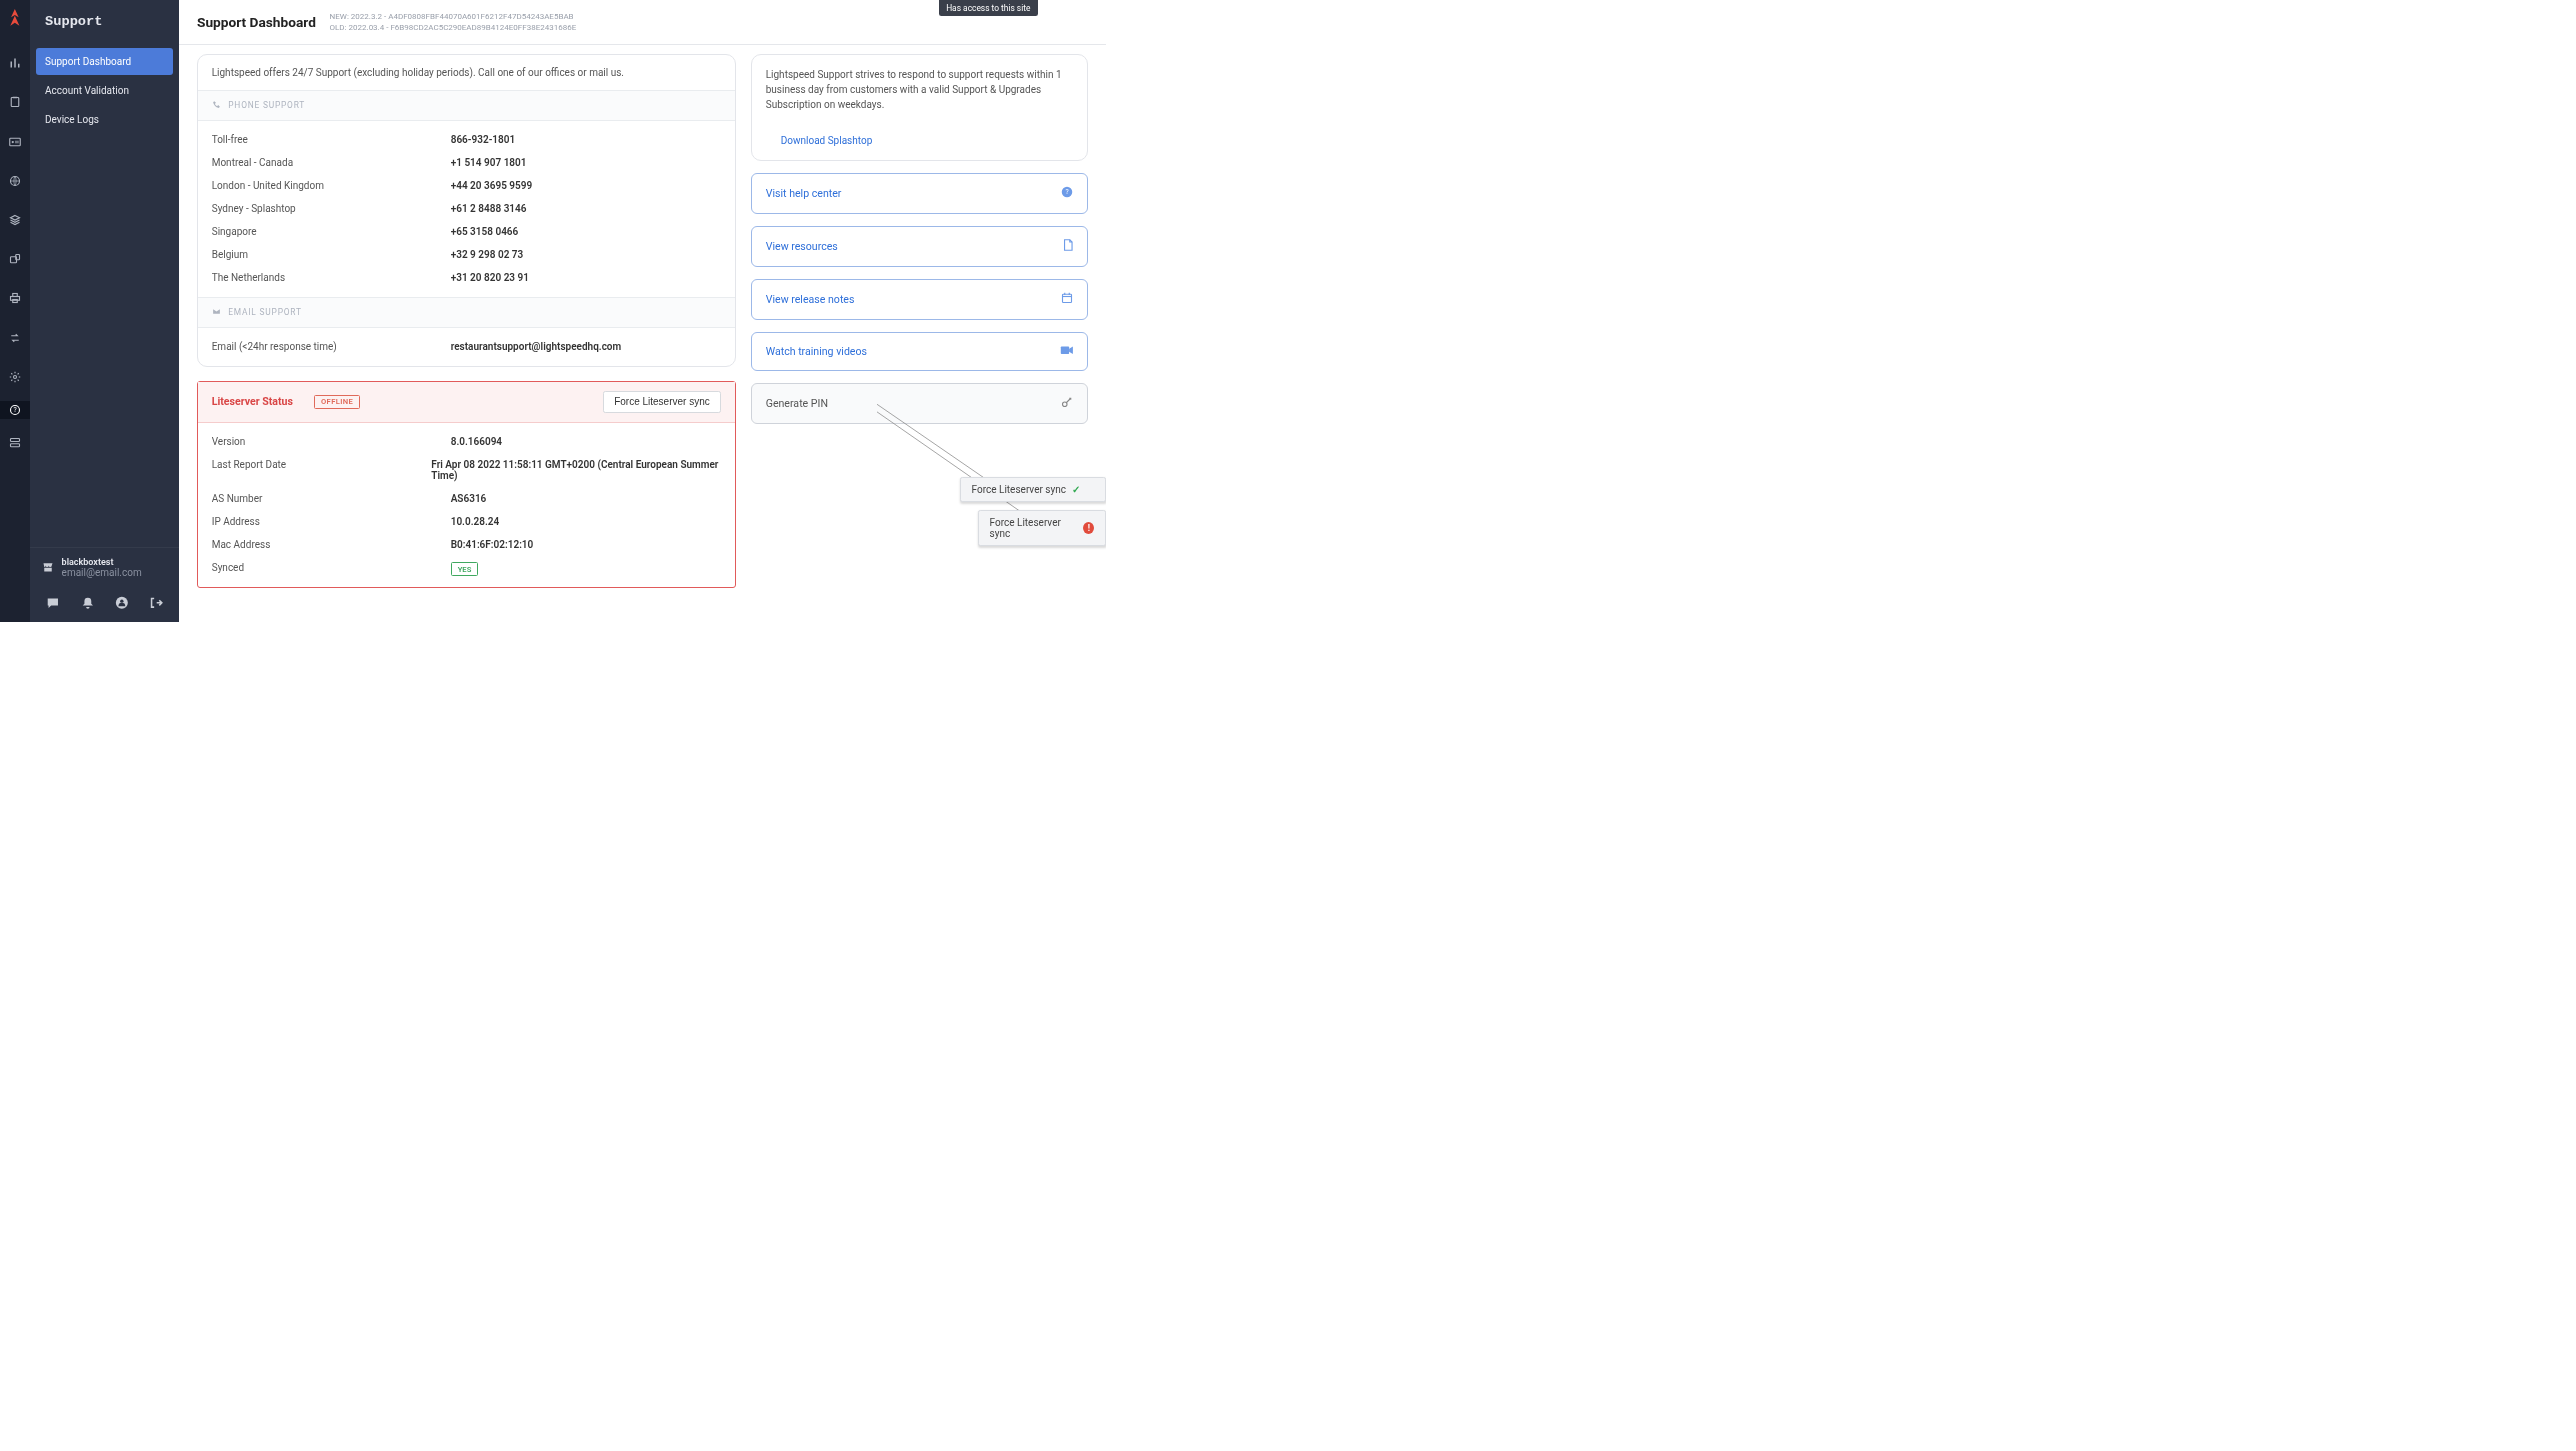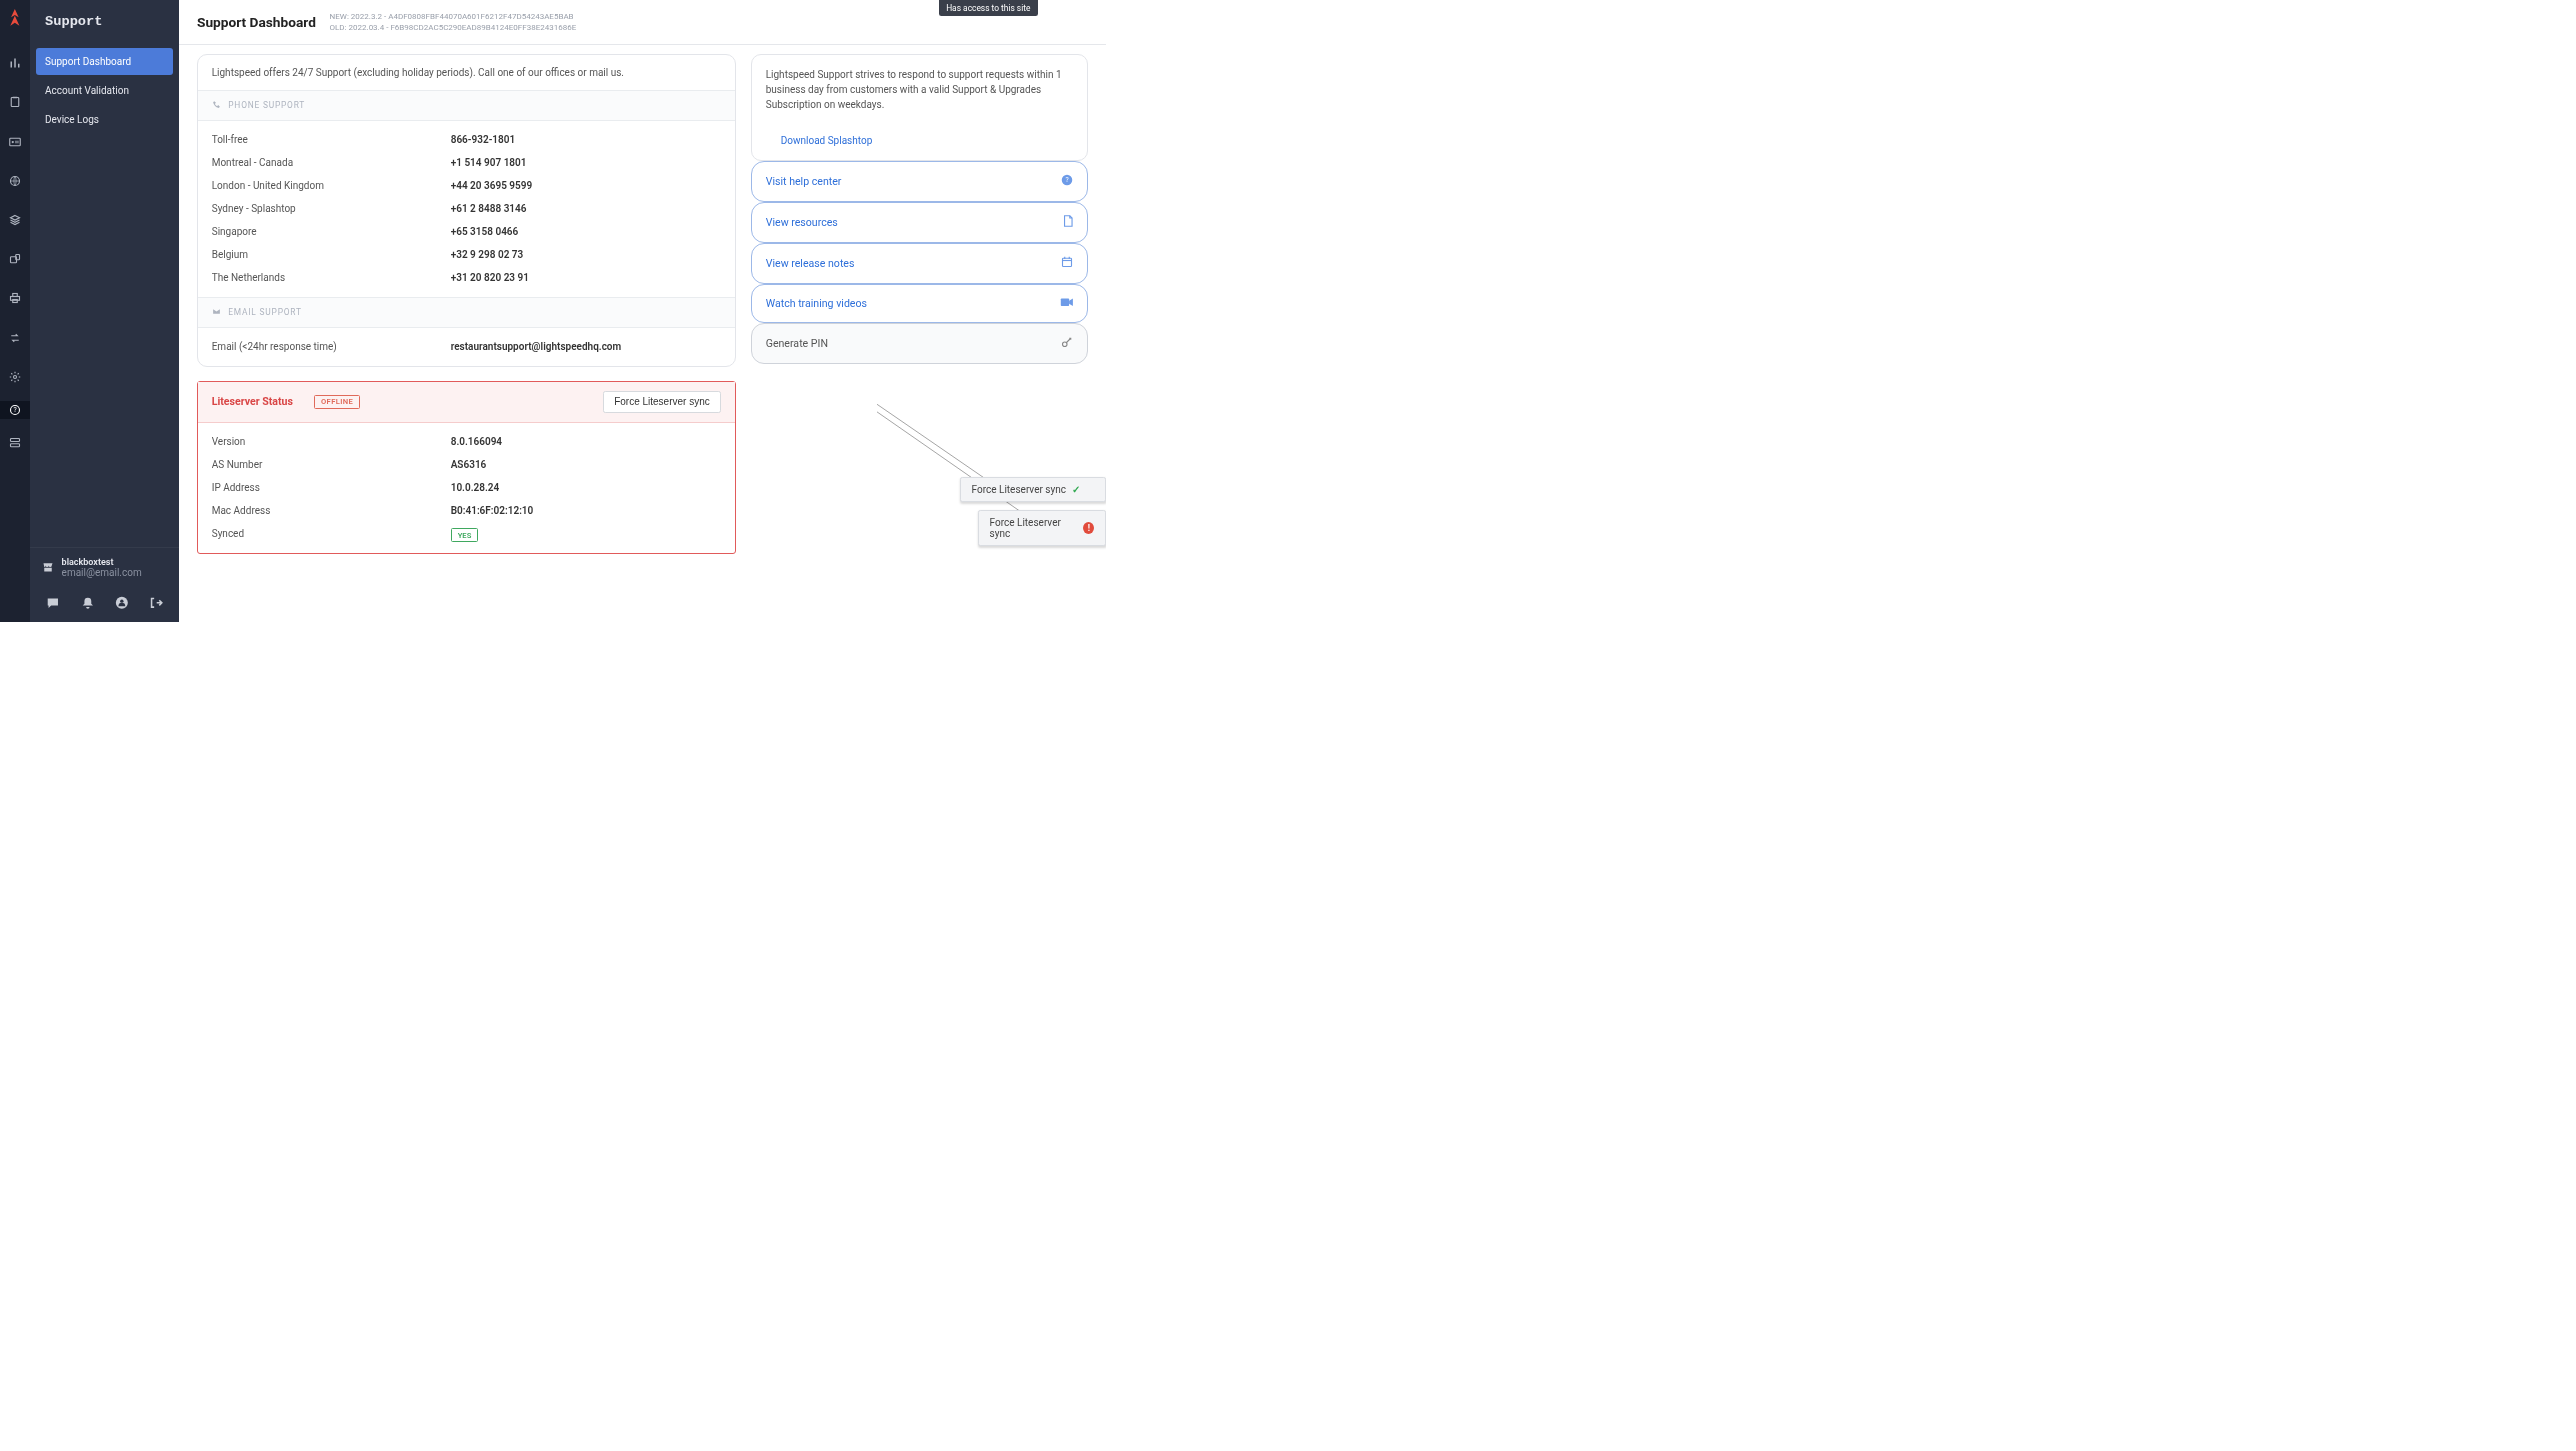--- a/index.html
+++ b/index.html
@@ -36,21 +36,21 @@
 .row .value { font-weight:600; color:#333; }
 .lite { border:0.8px solid #e15a5a; border-radius:3px; margin-top:13.7px; }
 .lite-head { display:flex; align-items:center; padding:9px 13.7px; background:#fdf2f2; border-bottom:0.8px solid rgba(225,90,90,0.25);}
 .lite-title { color:#d94646; font-weight:700; font-size:10.6px; margin-right:21px;}
 .badge-offline { border:0.8px solid #e06a5a; color:#e06a5a; font-size:7.6px; padding:1.5px 6px; border-radius:1.5px; letter-spacing:0.4px; font-weight:600;}
 .btn-sync { margin-left:auto; background:#fff; border:0.8px solid #d7dade; border-radius:2.3px; padding:4.6px 10.6px; font-size:10px; cursor:pointer; color:#333;}
 .lite .rows .row .label{width:239px;}
 .badge-yes { border:0.8px solid #3fa85f; color:#3fa85f; font-size:7.6px; padding:1.5px 6px; border-radius:1.5px; font-weight:600;}
 .right .card .pad { font-size:10px; color:#555; line-height:1.5;}
 .dl-link { color:#2e6fd9; font-size:10px; display:inline-flex; align-items:center; gap:6px; margin-top:21px; cursor:pointer;}
-.linkbox { border:0.8px solid #9cb8e8; border-radius:13px; padding:12px 13.7px; display:flex; align-items:center; justify-content:space-between; color:#2e6fd9; cursor:pointer; font-size:10.6px;}
+.linkbox { border:0.8px solid #9cb8e8; border-radius:6px; padding:12px 13.7px; margin-top:12px; display:flex; align-items:center; justify-content:space-between; color:#2e6fd9; cursor:pointer; font-size:10.6px;}
 .linkbox.gray { border-color:#cfd3da; color:#555; background:#f9fafb;}
 .linkbox .icon { color:#6d9be8; }
 .linkbox.gray .icon { color:#888;}
 .tooltip { position:absolute; top:0; right:68px; background:#3a3f4a; color:#fff; font-size:8.4px; padding:3px 7.6px; border-radius:0 0 2.3px 2.3px;}
 .floaters { position:absolute; left:781px; top:477px; display:flex; flex-direction:column; gap:7.6px;}
 .floaters .chip { background:#f3f4f6; border:0.8px solid #d9dce1; border-radius:2.3px; padding:6px 10.6px; font-size:10px; color:#444; display:flex; align-items:center; gap:6px; box-shadow:0.8px 1.5px 2.3px rgba(0,0,0,0.15);}
 .chip .ok{color:#2fa84f;font-weight:700;}
 .chip .err{background:#e14b3c;color:#fff;border-radius:50%;width:12px;height:12px;display:inline-flex;align-items:center;justify-content:center;font-size:8.4px;font-weight:700;}
 .floaters .chip:nth-child(2){margin-left:18px;}
 svg.line{position:absolute;pointer-events:none;}
@@ -236,20 +236,24 @@
             <span class="lite-title">Liteserver Status</span>
             <span class="badge-offline">OFFLINE</span>
             <button class="btn-sync">Force Liteserver sync</button>
           </div>
           <div class="rows" id="lite-rows">
               <div class="row">
                 <div class="label">Version</div>
                 <div class="value">8.0.166094</div>
               </div>
               <div class="row">
+                <div class="label">Last Report Date</div>
+                <div class="value">Fri Apr 08 2022 11:58:11 GMT+0200 (Central European Summer Time)</div>
+              </div>
+              <div class="row">
                 <div class="label">AS Number</div>
                 <div class="value">AS6316</div>
               </div>
               <div class="row">
                 <div class="label">IP Address</div>
                 <div class="value">10.0.28.24</div>
               </div>
               <div class="row">
                 <div class="label">Mac Address</div>
                 <div class="value">B0:41:6F:02:12:10</div>

